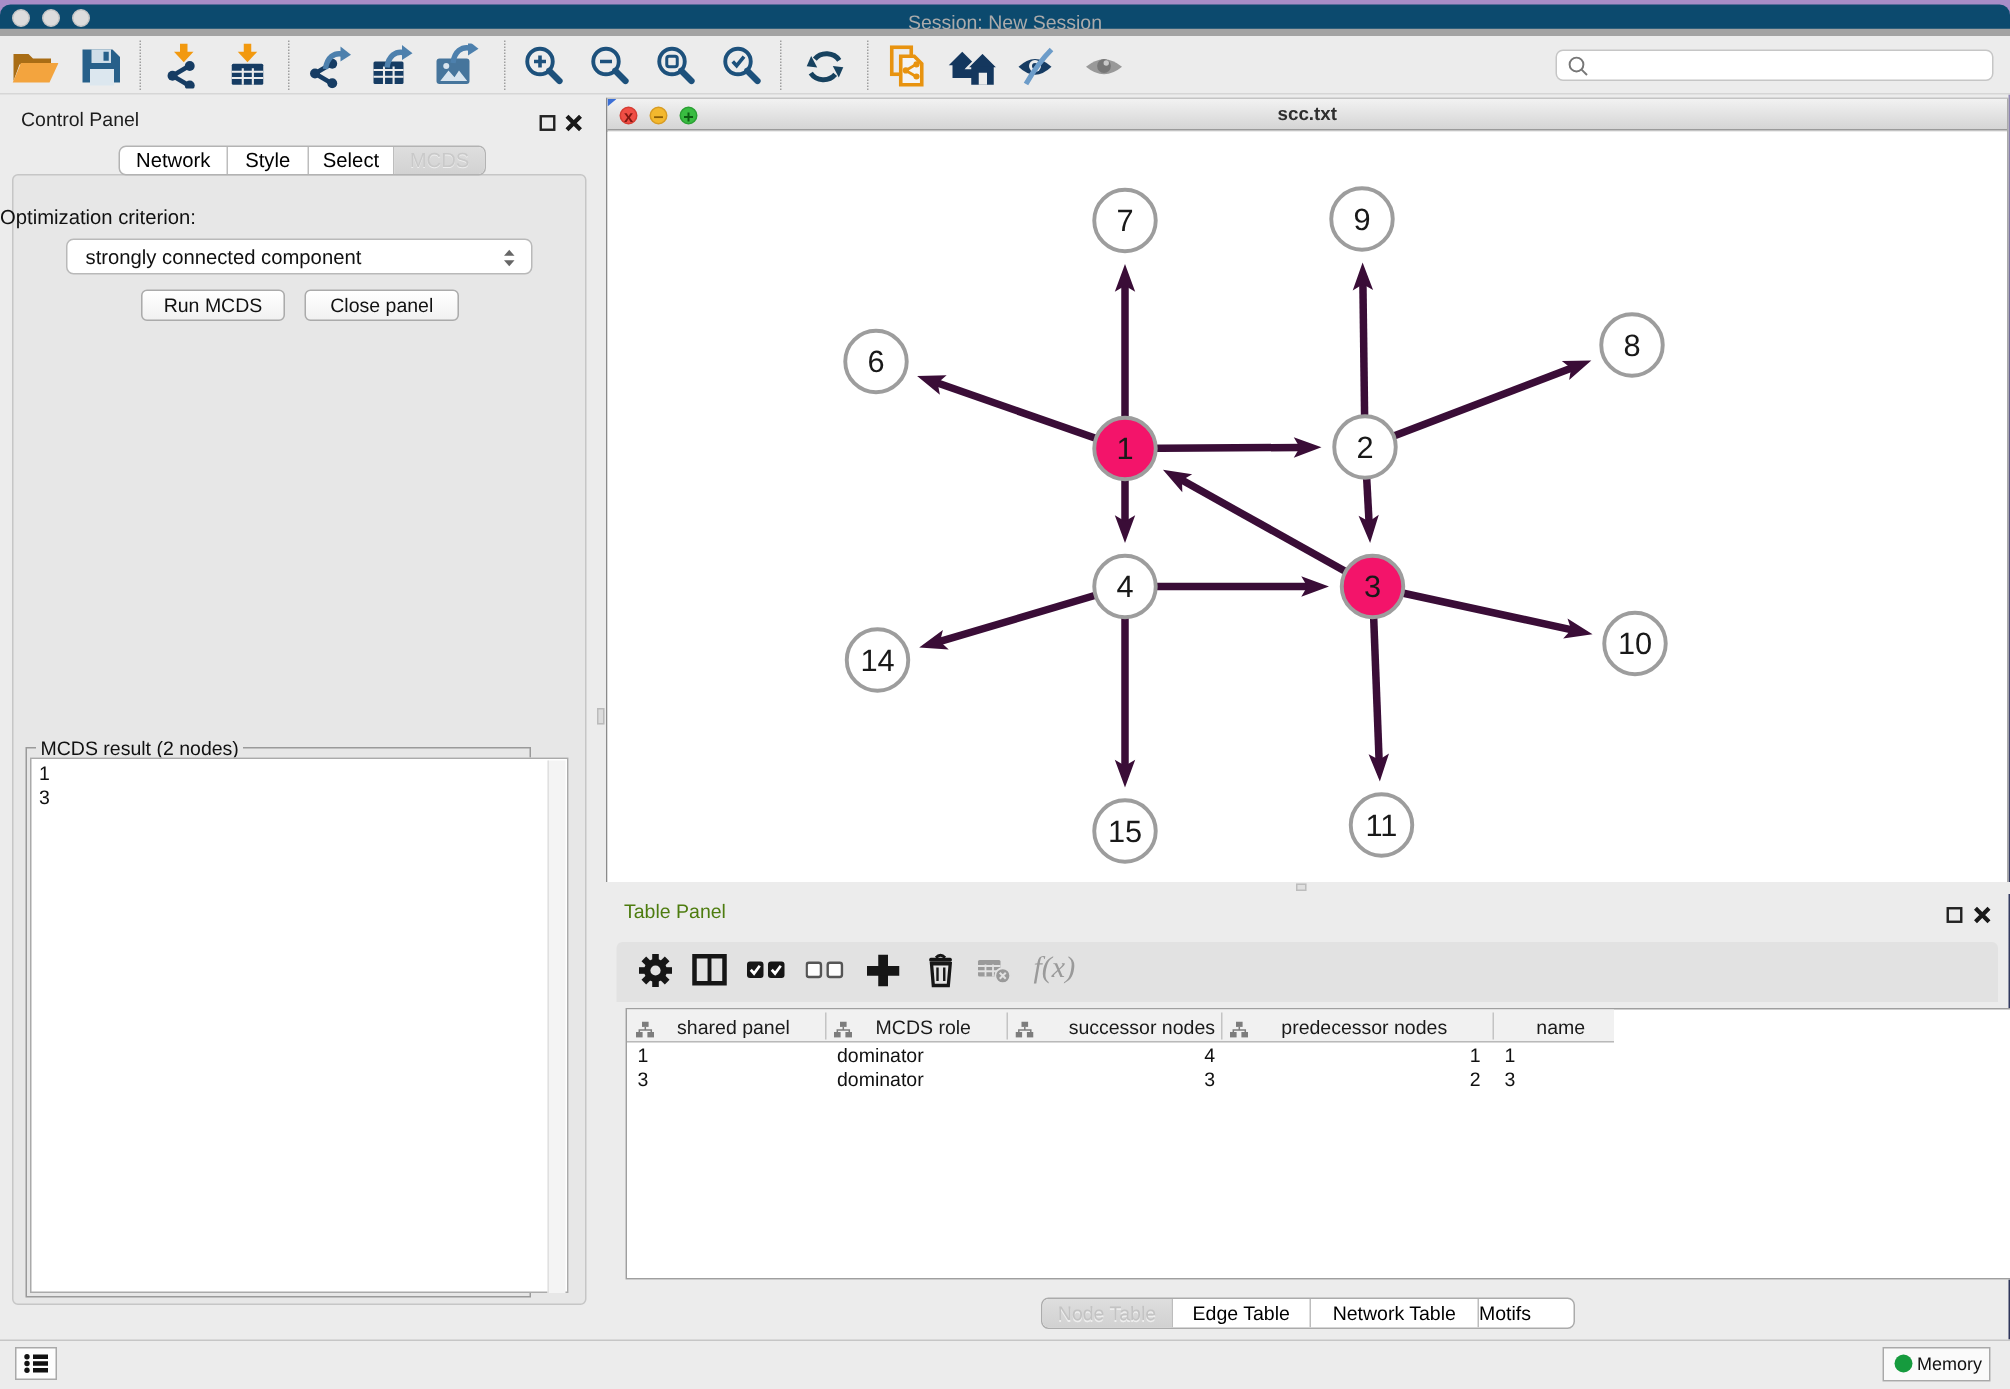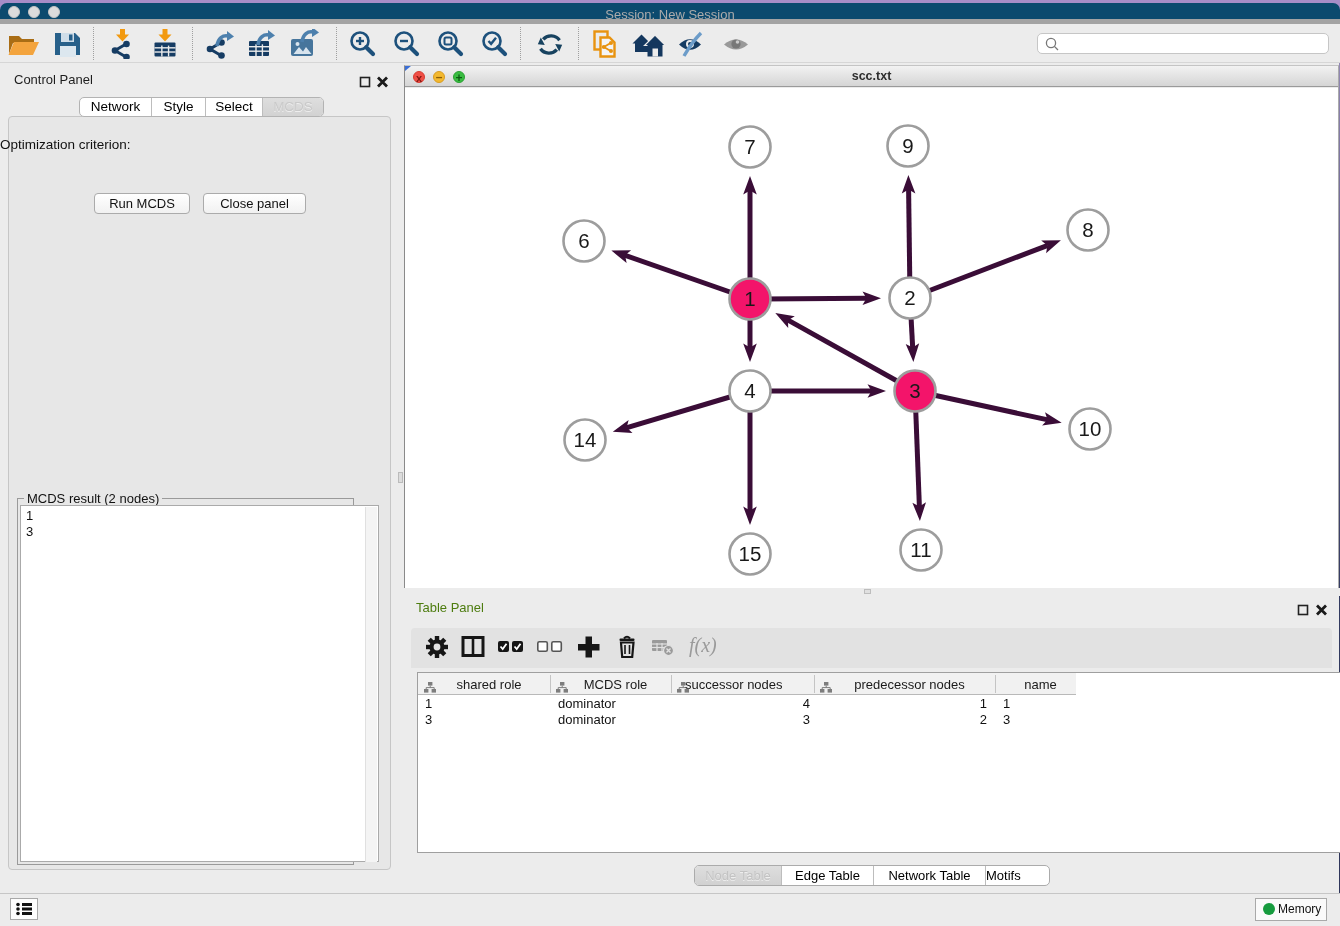--- a/index.html
+++ b/index.html
@@ -165,20 +165,27 @@
   <div class="abs" style="left:8px;top:53px;width:383px;height:754px;background:#e7e7e7;border:1px solid #c6c6c6;border-radius:4px"></div>
 
   <div class="abs" style="left:79px;top:34px;width:245px;height:20px;border:1px solid #b3b3b3;border-radius:5px;background:#fff;font-size:13.5px;display:flex;overflow:hidden">
     <div style="width:72px;text-align:center;line-height:18px;border-right:1px solid #bdbdbd;box-sizing:border-box">Network</div>
     <div style="width:54px;text-align:center;line-height:18px;border-right:1px solid #bdbdbd;box-sizing:border-box">Style</div>
     <div style="width:57px;text-align:center;line-height:18px;border-right:1px solid #bdbdbd;box-sizing:border-box">Select</div>
     <div style="width:60px;text-align:center;line-height:18px;background:linear-gradient(#dedede,#d2d2d2);color:#c9c9c9;text-shadow:0 1px 0 #eee">MCDS</div>
   </div>
   <div class="abs" style="left:0;top:74px;width:392px;text-align:left;font-size:13.5px;color:#111">Optimization criterion:</div>
 
+  <div class="abs" style="left:44px;top:96px;width:311px;height:24px;background:#fff;border:1px solid #b9b9b9;border-radius:5px">
+    <div style="position:absolute;left:12px;top:3.5px;font-size:13.5px;color:#111">strongly connected component</div>
+    <svg width="9" height="14" style="position:absolute;right:10px;top:5px">
+        <path d="M1 5.5 L4.5 1.5 L8 5.5z" fill="#666"></path>
+        <path d="M1 8.5 L4.5 12.5 L8 8.5z" fill="#666"></path>
+      </svg>
+  </div>
 
   <div class="abs" style="left:94px;top:130px;width:96px;height:21px;background:linear-gradient(#ffffff,#f1f1f1);border:1px solid #ababab;border-radius:4px;text-align:center;font-size:13px;line-height:19px;color:#111">Run MCDS</div>
   <div class="abs" style="left:203px;top:130px;width:103px;height:21px;background:linear-gradient(#ffffff,#f1f1f1);border:1px solid #ababab;border-radius:4px;text-align:center;font-size:13px;line-height:19px;color:#111">Close panel</div>
 
   <div class="abs" style="left:17px;top:435px;width:337px;height:367px;border:1px solid #9a9a9a">
     <div class="abs" style="left:6px;top:-8px;background:#e7e7e7;padding:0 3px;font-size:13px;color:#111">MCDS result (2 nodes)</div>
     <div class="abs" style="left:2px;top:6px;width:359px;height:357px;background:#fff;border:1px solid #aaa">
       <div style="position:absolute;left:5px;top:2px;font-size:13px;color:#111;line-height:16px">1<br>3</div>
       <div style="position:absolute;right:1px;top:1px;width:12px;height:355px;background:#f4f4f4;border-left:1px solid #e0e0e0"></div>
     </div>
@@ -328,21 +335,21 @@
       <div style="position:absolute;left:6px;top:6px"><svg width="12" height="11" viewBox="0 0 12 11">
           <g fill="#7d7d7d">
             <rect x="4" y="0" width="4.4" height="3.6"></rect>
             <rect x="0" y="7" width="4.4" height="3.6"></rect>
             <rect x="7.6" y="7" width="4.4" height="3.6"></rect>
           </g>
           <g stroke="#7d7d7d" stroke-width="1">
             <path d="M6.2 3.6 v2 M2.2 7 v-1.4 h8 v1.4" fill="none"></path>
           </g>
         </svg></div>
-      <div style="position:absolute;left:14px;top:4px;width:114px;text-align:center;font-size:13px;color:#1a1a1a">shared role</div>
+      <div style="position:absolute;left:14px;top:4px;width:114px;text-align:center;font-size:13px;color:#1a1a1a">shared panel</div>
       <div style="position:absolute;left:132px;top:2px;width:0;height:18px;border-left:1px solid #c4c4c4"></div>
       <div style="position:absolute;left:138px;top:6px"><svg width="12" height="11" viewBox="0 0 12 11">
           <g fill="#7d7d7d">
             <rect x="4" y="0" width="4.4" height="3.6"></rect>
             <rect x="0" y="7" width="4.4" height="3.6"></rect>
             <rect x="7.6" y="7" width="4.4" height="3.6"></rect>
           </g>
           <g stroke="#7d7d7d" stroke-width="1">
             <path d="M6.2 3.6 v2 M2.2 7 v-1.4 h8 v1.4" fill="none"></path>
           </g>
@@ -352,21 +359,21 @@
       <div style="position:absolute;left:259px;top:6px"><svg width="12" height="11" viewBox="0 0 12 11">
           <g fill="#7d7d7d">
             <rect x="4" y="0" width="4.4" height="3.6"></rect>
             <rect x="0" y="7" width="4.4" height="3.6"></rect>
             <rect x="7.6" y="7" width="4.4" height="3.6"></rect>
           </g>
           <g stroke="#7d7d7d" stroke-width="1">
             <path d="M6.2 3.6 v2 M2.2 7 v-1.4 h8 v1.4" fill="none"></path>
           </g>
         </svg></div>
-      <div style="position:absolute;left:267px;top:4px;width:125px;text-align:left;font-size:13px;color:#1a1a1a">successor nodes</div>
+      <div style="position:absolute;left:267px;top:4px;width:125px;text-align:right;font-size:13px;color:#1a1a1a">successor nodes</div>
       <div style="position:absolute;left:396px;top:2px;width:0;height:18px;border-left:1px solid #c4c4c4"></div>
       <div style="position:absolute;left:402px;top:6px"><svg width="12" height="11" viewBox="0 0 12 11">
           <g fill="#7d7d7d">
             <rect x="4" y="0" width="4.4" height="3.6"></rect>
             <rect x="0" y="7" width="4.4" height="3.6"></rect>
             <rect x="7.6" y="7" width="4.4" height="3.6"></rect>
           </g>
           <g stroke="#7d7d7d" stroke-width="1">
             <path d="M6.2 3.6 v2 M2.2 7 v-1.4 h8 v1.4" fill="none"></path>
           </g>

